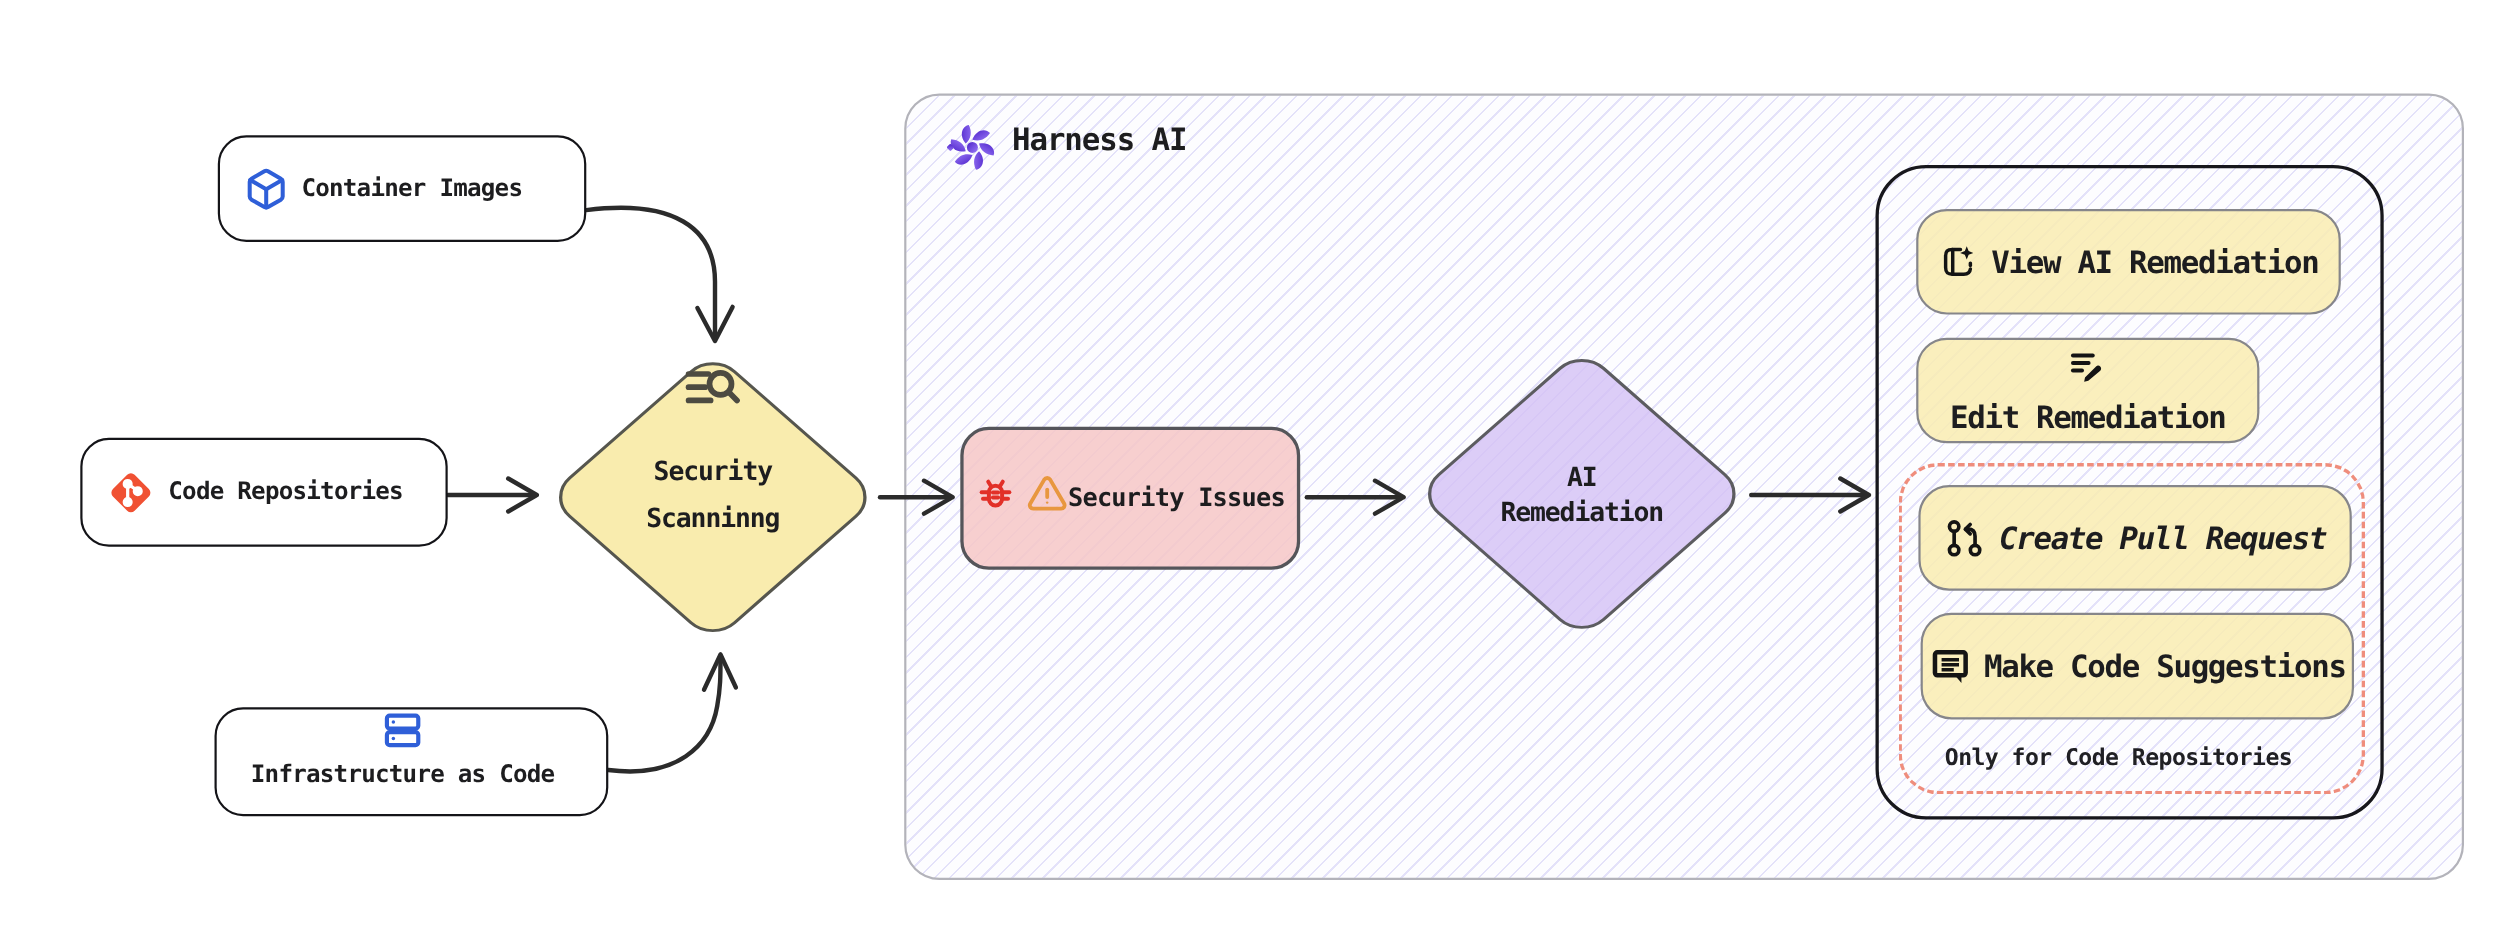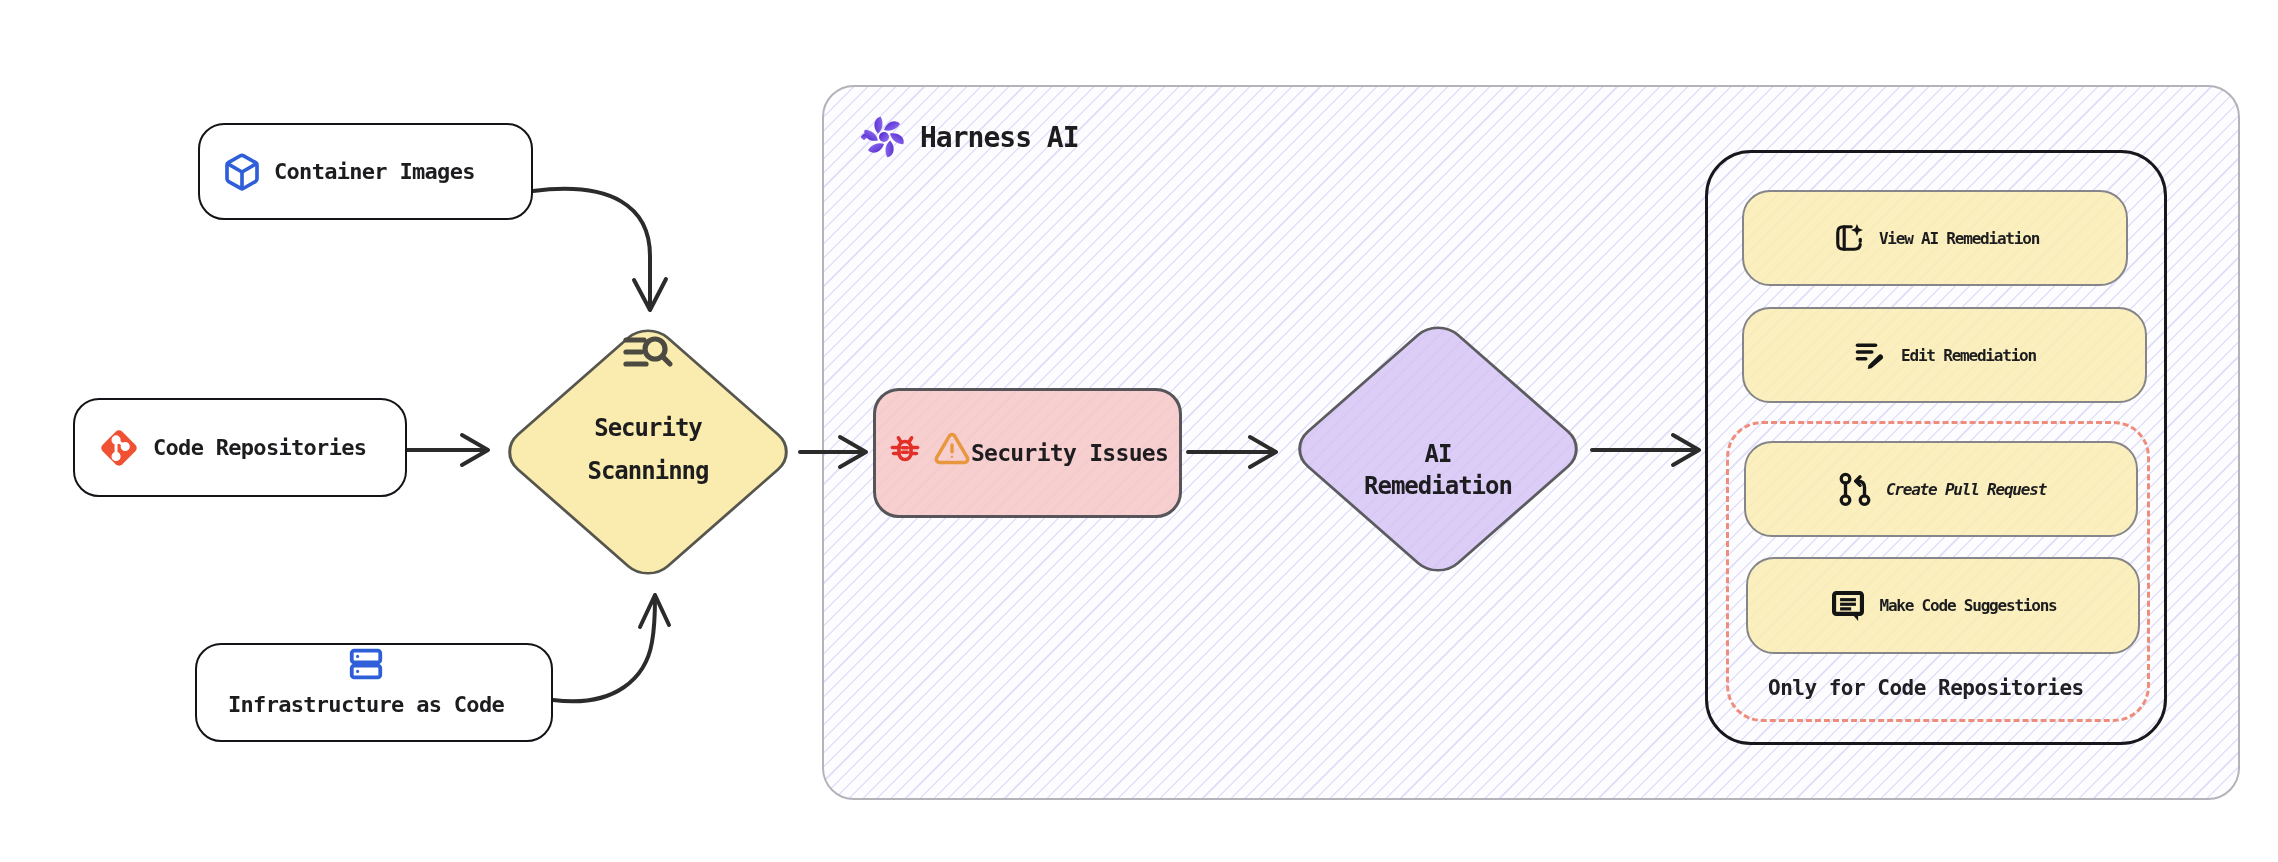--- a/index.html
+++ b/index.html
@@ -11,42 +11,42 @@
   .harness-container{
     position:absolute;left:822px;top:85px;width:1414px;height:711px;
     border:2px solid #b3b3ba;border-radius:32px;
     background-color:#fdfdff;
     background-image:repeating-linear-gradient(135deg,
       rgba(128,118,228,0.20) 0px, rgba(128,118,228,0.20) 1.5px,
       transparent 1.5px, transparent 10px);
   }
   .harness-title{
     position:absolute;left:860px;top:110px;height:54px;
-    display:flex;align-items:center;gap:12px;
+    display:flex;gap:12px;
   }
   .harness-title .t{font-size:28px;font-weight:700;letter-spacing:-1px;}
 
   
   .node-box{
     position:absolute;background:#ffffff;border:2.5px solid #141418;border-radius:26px;
     display:flex;align-items:center;gap:12px;padding:0 32px 0 22px;box-sizing:border-box;
   }
   .node-box .lbl{font-size:22px;font-weight:700;letter-spacing:-0.7px;white-space:nowrap;}
   .box-ci{left:198px;top:123px;width:335px;height:97px;}
   .box-cr{left:73px;top:398px;width:334px;height:99px;}
   .box-iac{left:195px;top:643px;width:358px;height:99px;padding-left:16px;gap:9px;flex-direction:column;}
 
   
   .diamond-content{
     position:absolute;display:flex;flex-direction:column;align-items:center;justify-content:flex-start;
     text-align:center;pointer-events:none;
   }
   .dc-yellow{left:498px;top:331px;width:300px;height:244px;gap:11px;}
   .dc-yellow .icon{margin-bottom:24px;}
-  .dc-purple{left:1288px;top:410px;width:300px;height:120px;justify-content:center;}
+  .dc-purple{left:1288px;top:390px;width:300px;height:120px;justify-content:center;}
   .diamond-content .line{font-size:24px;line-height:32px;font-weight:700;letter-spacing:-1px;}
 
   
   .issues-box{
     position:absolute;left:873px;top:388px;width:309px;height:130px;box-sizing:border-box;
     border:3px solid #55555a;border-radius:26px;background:rgba(246,199,199,0.85);
     display:flex;flex-direction:row;align-items:center;justify-content:center;
   }
   .issues-icons{display:flex;align-items:center;gap:10px;margin-bottom:8px;}
   .issues-box .lbl{font-size:23px;font-weight:700;letter-spacing:-0.7px;}
@@ -54,23 +54,23 @@
   
   .action-panel{
     position:absolute;left:1705px;top:150px;width:462px;height:595px;box-sizing:border-box;
     border:3.5px solid #17171c;border-radius:46px;background:transparent;
   }
   .action-btn{
     position:absolute;box-sizing:border-box;border:2.5px solid #86868a;border-radius:28px;
     background:rgba(249,236,178,0.85);
     display:flex;align-items:center;justify-content:center;gap:12px;
   }
-  .action-btn .lbl{font-size:16px;font-weight:700;letter-spacing:-1.2px;white-space:nowrap;}
+  .action-btn .lbl{font-size:28px;font-weight:700;letter-spacing:-1.2px;white-space:nowrap;}
   .btn-view  {left:1742px;top:190px;width:386px;height:96px;}
-  .btn-edit  {left:1742px;top:307px;width:405px;height:96px;}
+  .btn-edit  {left:1742px;top:307px;width:312px;height:96px;flex-direction:column;}
   .btn-create{left:1744px;top:441px;width:394px;height:96px;font-style:italic;}
   .btn-make  {left:1746px;top:557px;width:394px;height:97px;}
   .dashed-group{
     position:absolute;left:1726px;top:421px;width:424px;height:301px;box-sizing:border-box;
     border:3px dashed #ef8d7c;border-radius:36px;background:transparent;
   }
   .repo-note{
     position:absolute;left:1768px;top:668px;width:396px;height:40px;
     display:flex;align-items:center;
     font-size:21px;font-weight:700;letter-spacing:-0.5px;color:#202024;white-space:nowrap;

